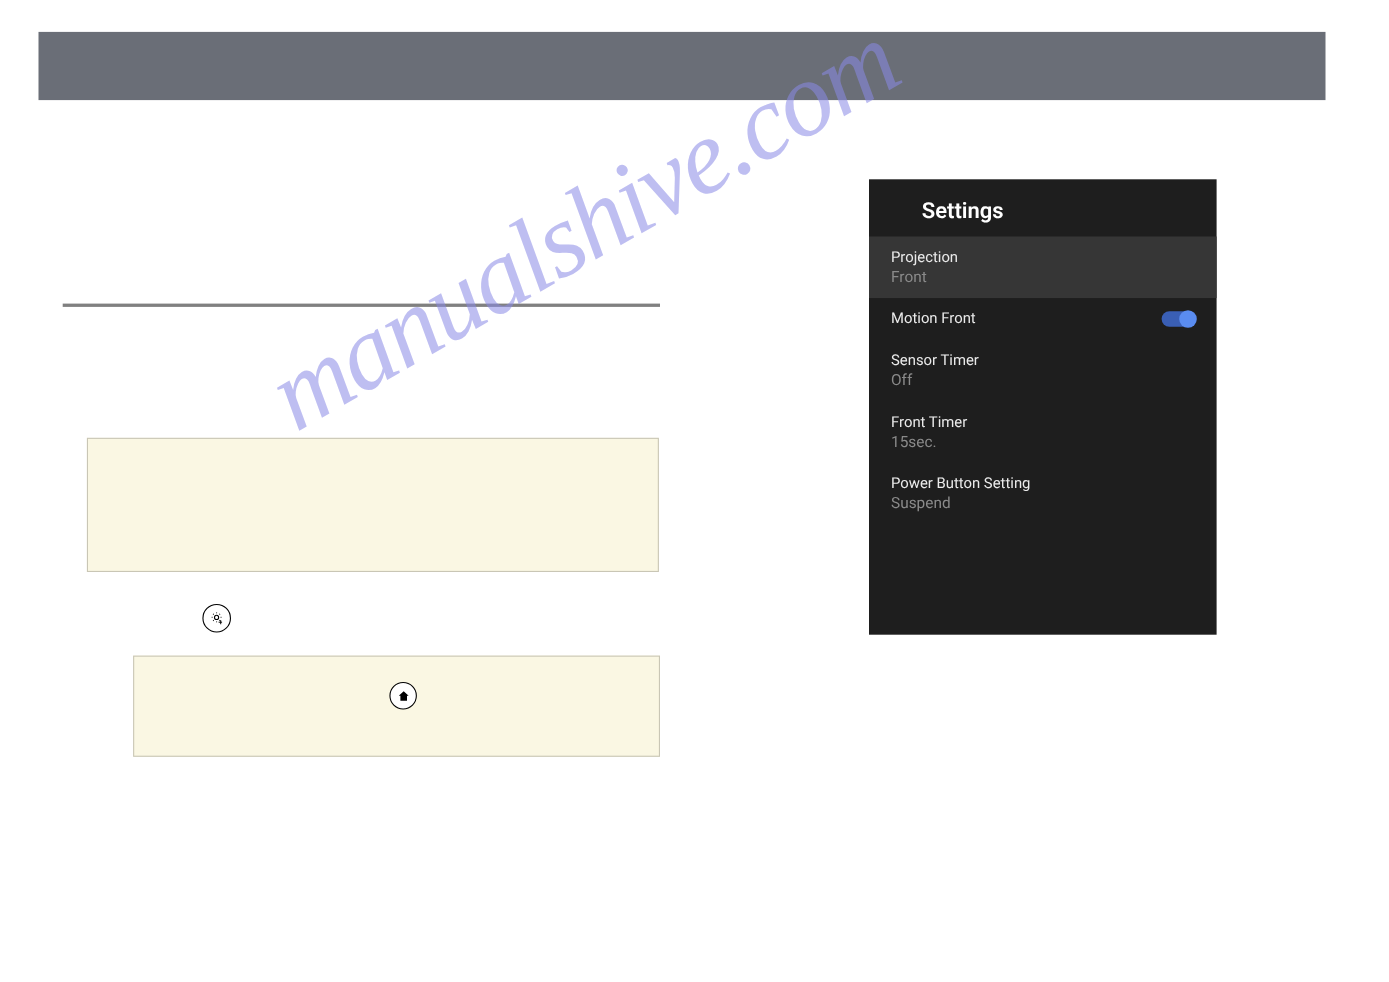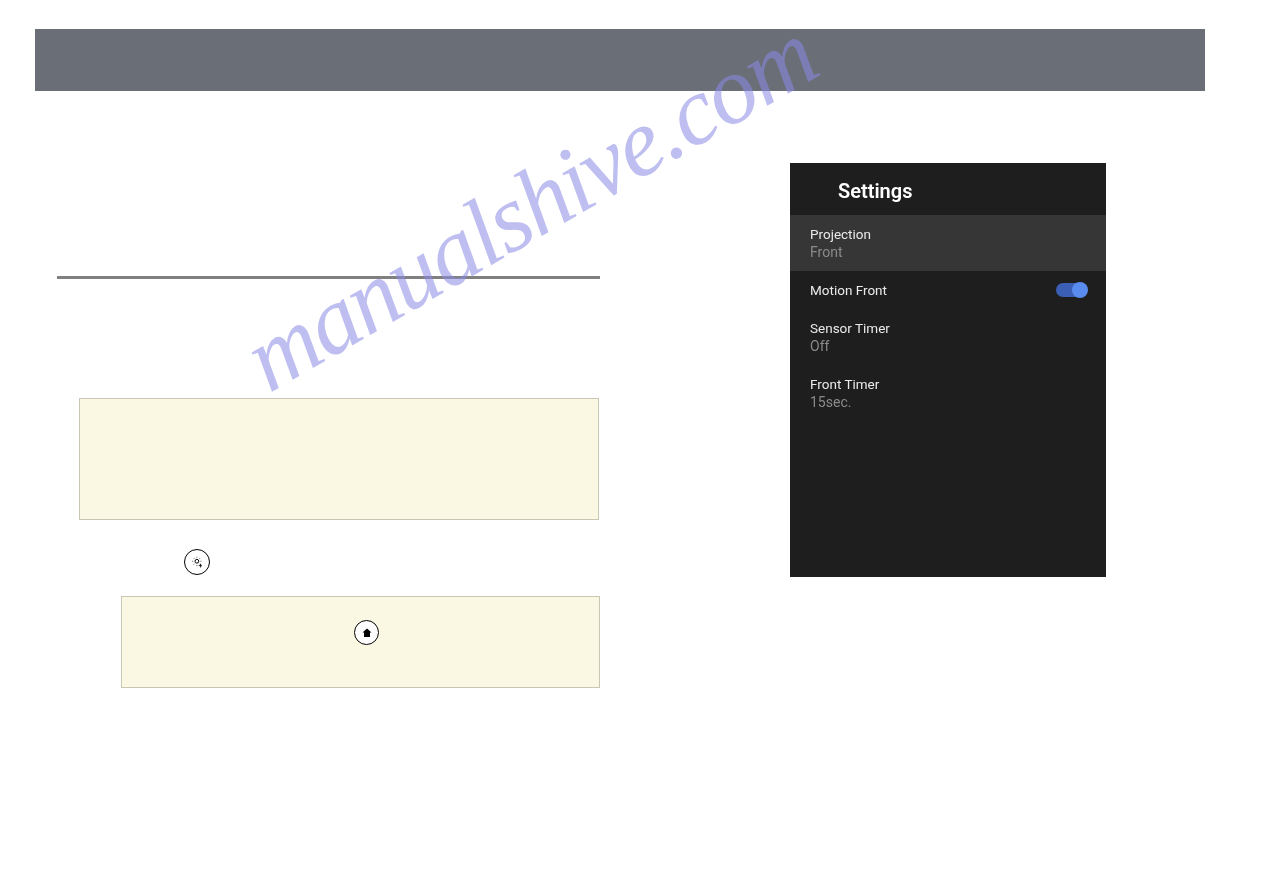--- a/index.html
+++ b/index.html
@@ -193,13 +193,19 @@
 
   <div class="row">
     <div class="labels">
       <span>Front Timer</span>
       <span class="sub">15sec.</span>
     </div>
   </div>
 
 
 
+  <div class="row">
+    <div class="labels">
+      <span>Power Button Setting</span>
+      <span class="sub">Suspend</span>
+    </div>
+  </div>
 </div>
 
 </body></html>

